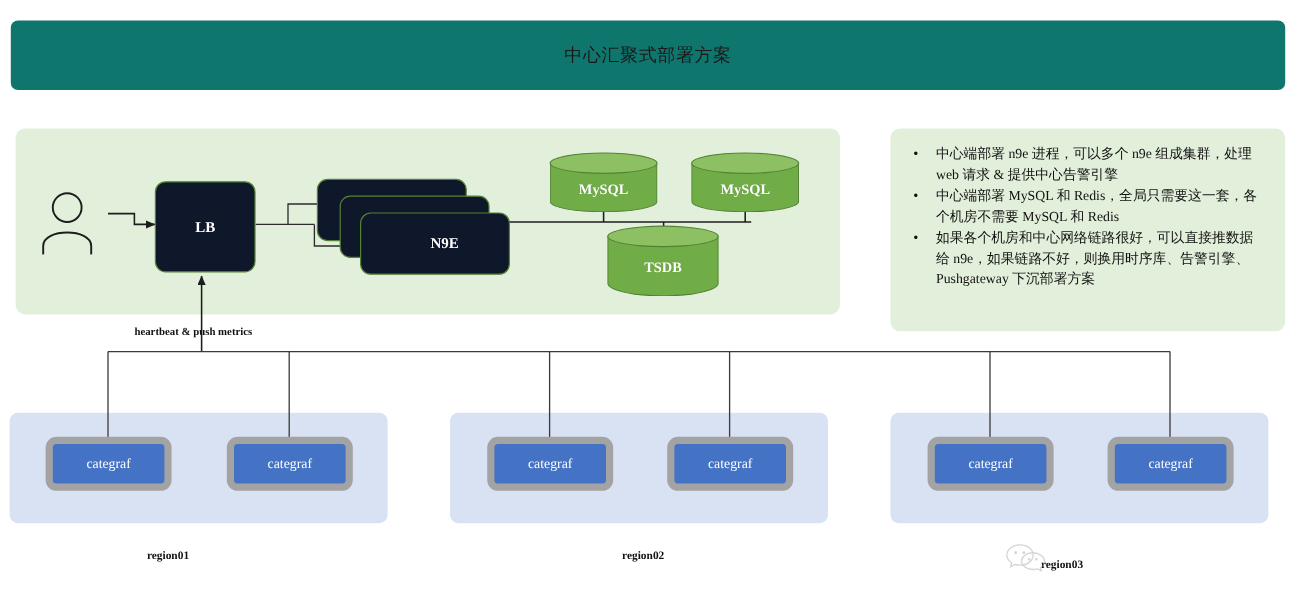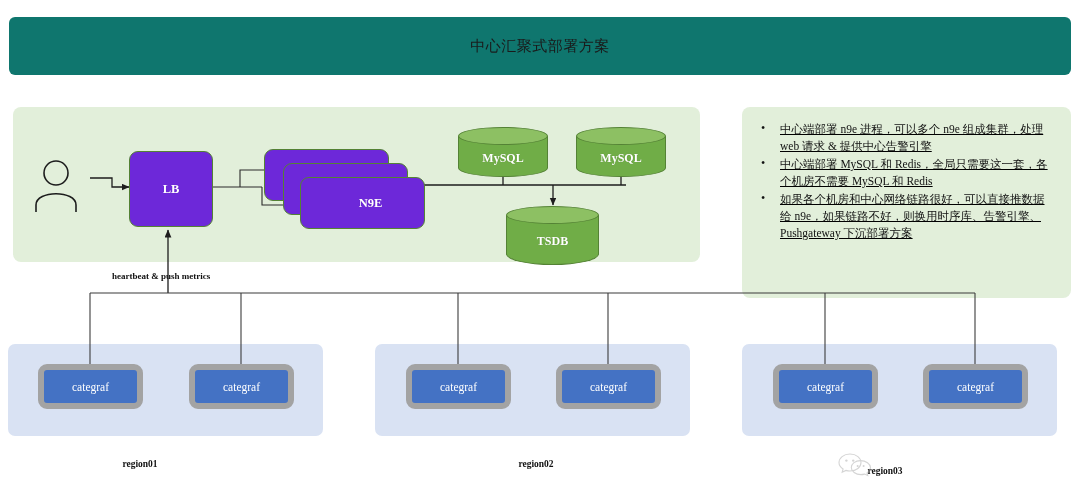--- a/index.html
+++ b/index.html
@@ -50,26 +50,25 @@
     width: 687px;
     height: 155px;
     background: #E2EFDA;
     border-radius: 8px;
   }
   .panel-bullets {
     position: absolute;
     left: 742px;
     top: 107px;
     width: 329px;
-    height: 191px;
+    height: 169px;
     background: #E2EFDA;
     border-radius: 8px;
     box-sizing: border-box;
     padding: 14px 16px 10px 14px;
-    text-decoration: underline;
   }
   .bullet-list {
     list-style: none;
     margin: 0;
     padding: 0;
   }
   .bullet-list li {
     position: relative;
     padding-left: 24px;
     font-size: 11.5px;
@@ -100,21 +99,21 @@
     font-size: 9.5px;
     font-weight: bold;
     color: #111;
     text-align: center;
     font-family: "Liberation Serif", "DejaVu Serif", serif;
   }
 
   
   .node-green {
     position: absolute;
-    background: #6d28d9;
+    background: #0f172a;
     border: 1px solid #548235;
     border-radius: 9px;
     color: #ffffff;
     font-size: 12.5px;
     font-weight: bold;
     display: flex;
     align-items: center;
     justify-content: center;
     box-sizing: border-box;
     font-family: "Liberation Serif", "DejaVu Serif", serif;
@@ -280,21 +279,21 @@
     <div class="cyl-top"></div>
     <div class="cyl-label">MySQL</div>
   </div>
 
   <div class="cylinder" style="left:576px; top:127px; width:90px; height:50px;">
     <div class="cyl-body"></div>
     <div class="cyl-top"></div>
     <div class="cyl-label">MySQL</div>
   </div>
 
-  <div class="cylinder" style="left:506px; top:206px; width:93px; height:59px;">
+  <div class="cylinder" style="left:506px; top:188px; width:93px; height:59px;">
     <div class="cyl-body"></div>
     <div class="cyl-top"></div>
     <div class="cyl-label">TSDB</div>
   </div>
 
   <div class="edge-label" style="left:112px; top:271px;">heartbeat &amp; push metrics</div>
 
   <div class="node-blue" style="left:38px;  top:364px; width:105px; height:45px;">
     <span>categraf</span>
   </div>

